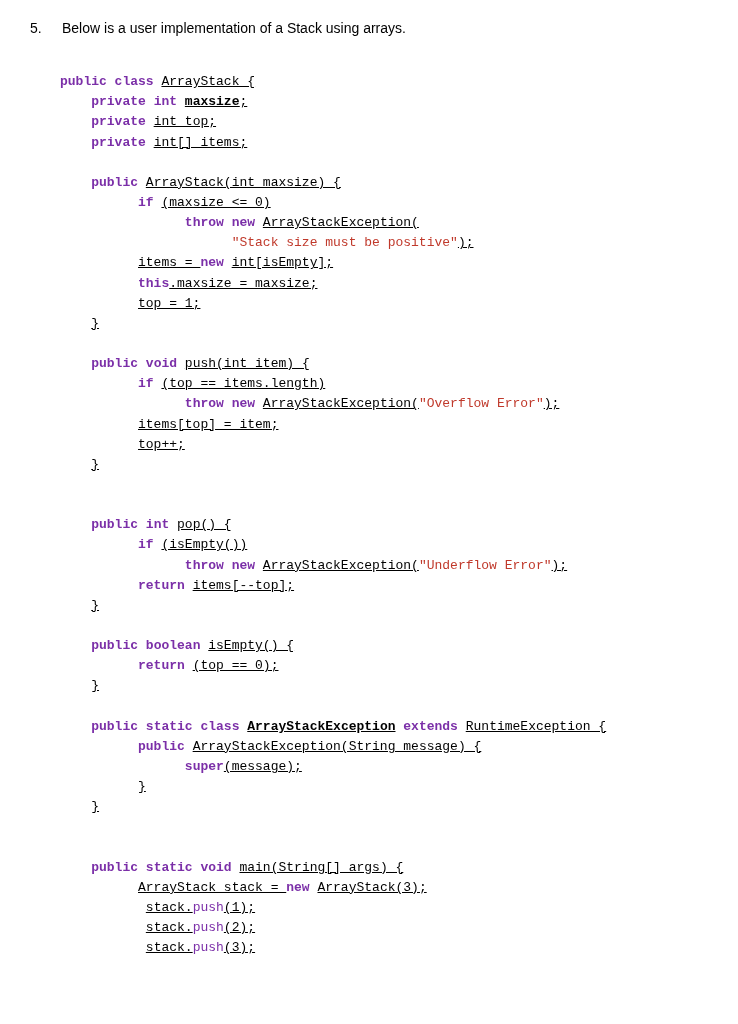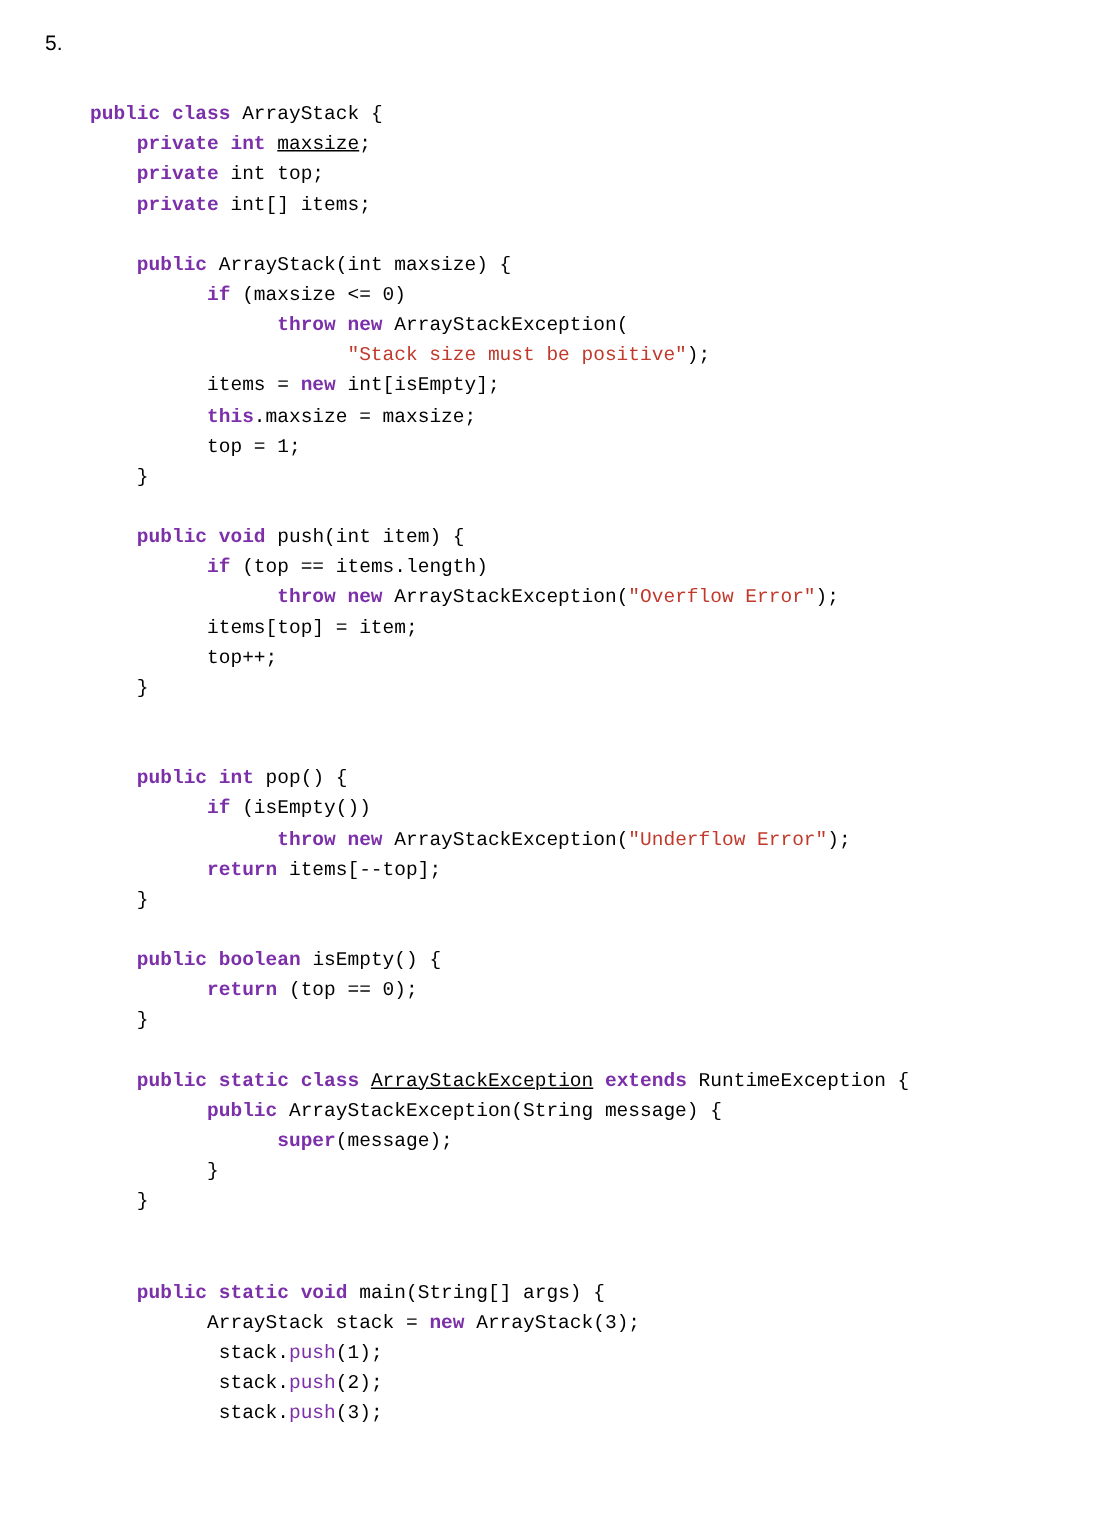--- a/index.html
+++ b/index.html
@@ -57,30 +57,31 @@
       font-family: 'Courier New', Courier, monospace;
       font-size: 13px;
       line-height: 1.55;
       margin-left: 30px;
       white-space: pre;
     }
 
     .kw { color: #7b2fa8; font-weight: bold; }
     .kw2 { color: #7b2fa8; }
     .str { color: #c0392b; }
-    .normal { color: #000; }
-    .underline { text-decoration: underline; }
+    .normal { color: #000; text-decoration: underline; }
+    .underline { text-decoration: underline; font-weight: bold; }
   </style>
 </head>
 <body>
 
 <div>
   <div class="question-header">
     <span class="question-number">5.</span>
     <div class="question-text">
+      <p>Below is a user implementation of a Stack using arrays.</p>
     </div>
   </div>
 
   <div class="code-block">
 <span class="kw">public class</span> <span class="normal">ArrayStack {</span>
     <span class="kw">private int</span> <span class="underline">maxsize</span><span class="normal">;</span>
     <span class="kw">private</span> <span class="normal">int top;</span>
     <span class="kw">private</span> <span class="normal">int[] items;</span>
 
     <span class="kw">public</span> <span class="normal">ArrayStack(int maxsize) {</span>

